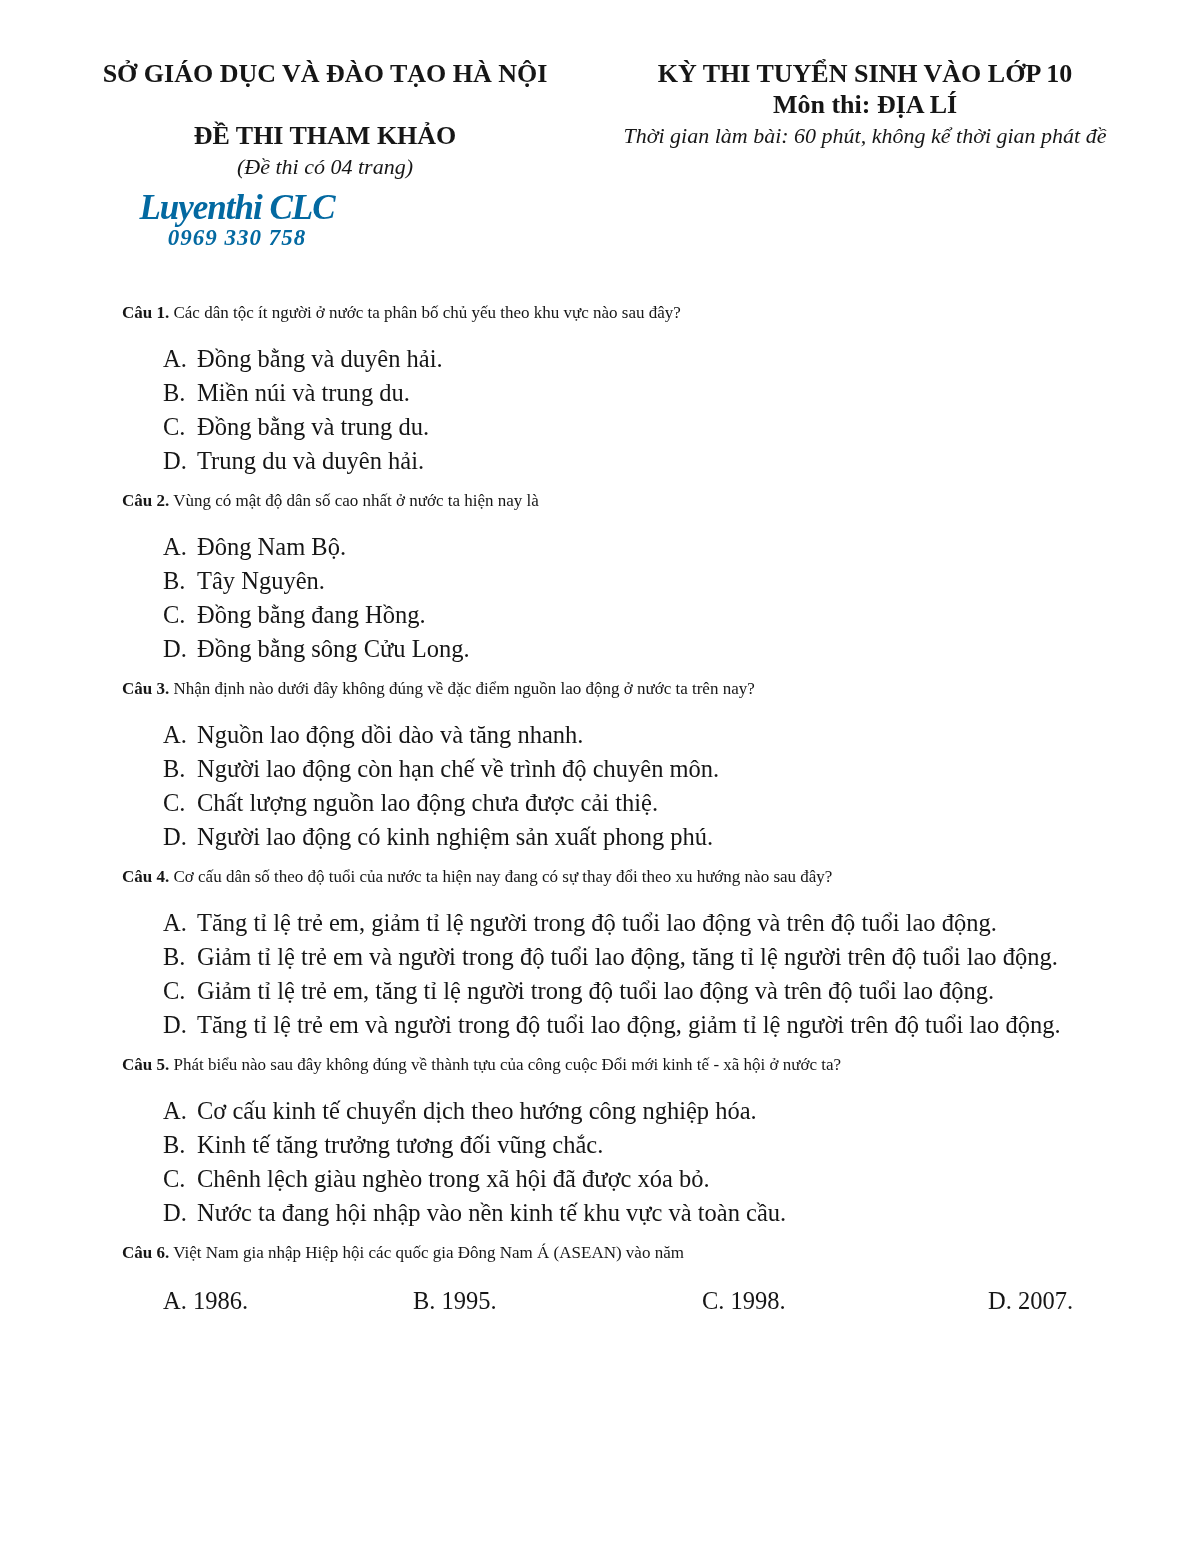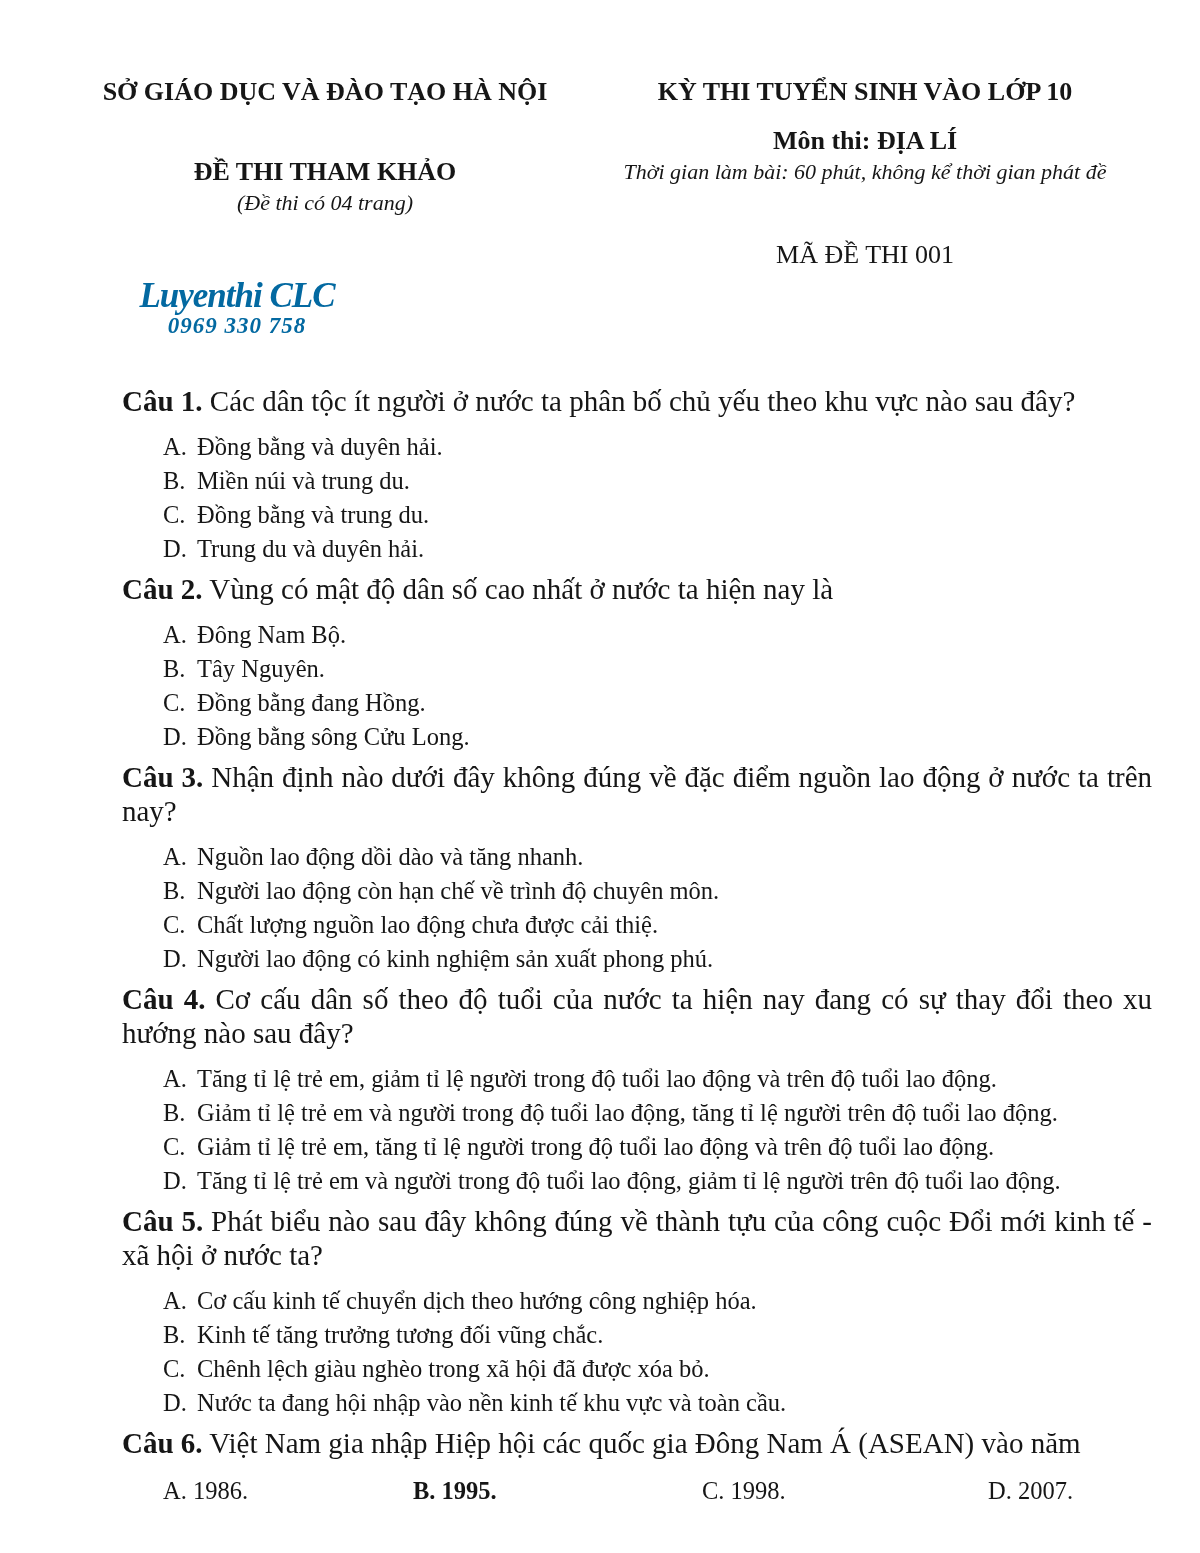--- a/index.html
+++ b/index.html
@@ -10,50 +10,50 @@
     height: 1553px;
     background: #ffffff;
     overflow: hidden;
     font-family: "Liberation Serif", "DejaVu Serif", serif;
     color: #161616;
   }
   
   .header { display: flex; padding: 58px 50px 0 70px; }
   .h-left { width: 510px; text-align: center; }
   .h-right { flex: 1; text-align: center; }
-  .hb { font-weight: bold; font-size: 26px; line-height: 31px; margin-top: 18px; }
+  .hb { font-weight: bold; font-size: 26px; line-height: 31px; }
   .hreg { font-size: 22px; line-height: 31px; font-style: italic; }
   .hspacer { height: 31px; }
   .code-row { display: flex; padding: 0 50px 0 70px; margin-top: 21px; }
   .code-left { width: 510px; }
   .code { flex: 1; text-align: center; font-size: 26px; line-height: 31px; }
   
   .logo {
     margin: 7px 0 0 116px;
     width: 242px;
     text-align: center;
     font-style: italic;
     font-weight: bold;
   }
   .logo-name { font-size: 35px; line-height: 37px; letter-spacing: -1px; }
   .logo-phone { font-size: 23px; line-height: 24px; letter-spacing: 1px; }
   
   .content { padding: 46px 48px 0 122px; }
   .question { margin-top: 6px; }
   .question:first-child { margin-top: 0; }
-  .qline { font-size: 29px; line-height: 34px; text-align: justify; }
+  .qline { font-size: 17px; line-height: 34px; text-align: justify; }
   .qlabel { font-weight: bold; }
   .options { margin-top: 12px; margin-left: 41px; }
   .option { display: flex; font-size: 24.5px; line-height: 34px; white-space: nowrap; }
   .opt-key { flex: 0 0 34px; width: 34px; }
   .opt-text { flex: 1; }
   .options-h { display: flex; margin-top: 14px; margin-left: 41px; font-size: 24.5px; line-height: 34px; }
   .opt-h { white-space: nowrap; }
   .opt-h.w1 { width: 250px; }
-  .opt-h.w2 { width: 289px; font-weight: bold; }
+  .opt-h.w2 { width: 289px; }
   .opt-h.w3 { width: 286px; }
 </style>
 </head>
 <body>
 
 <div class="page">
 
   <div class="header">
     <div class="h-left">
       <div class="hb">SỞ GIÁO DỤC VÀ ĐÀO TẠO HÀ NỘI</div>
@@ -61,24 +61,20 @@
       <div class="hb">ĐỀ THI THAM KHẢO</div>
       <div class="hreg">(Đề thi có 04 trang)</div>
     </div>
     <div class="h-right">
       <div class="hb">KỲ THI TUYỂN SINH VÀO LỚP 10</div>
       <div class="hb">Môn thi: ĐỊA LÍ</div>
       <div class="hreg">Thời gian làm bài: 60 phút, không kể thời gian phát đề</div>
     </div>
   </div>
 
-  <div class="code-row">
-    <div class="code-left"></div>
-    <div class="code">MÃ ĐỀ THI 001</div>
-  </div>
 
   <div class="logo" style="color: #0369a1;">
     <div class="logo-name">Luyenthi CLC</div>
     <div class="logo-phone">0969 330 758</div>
   </div>
 
   <div class="content">
 
     <section class="question">
       <p class="qline"><span class="qlabel">Câu 1.</span> <span>Các dân tộc ít người ở nước ta phân bố chủ yếu theo khu vực nào sau đây?</span></p>

